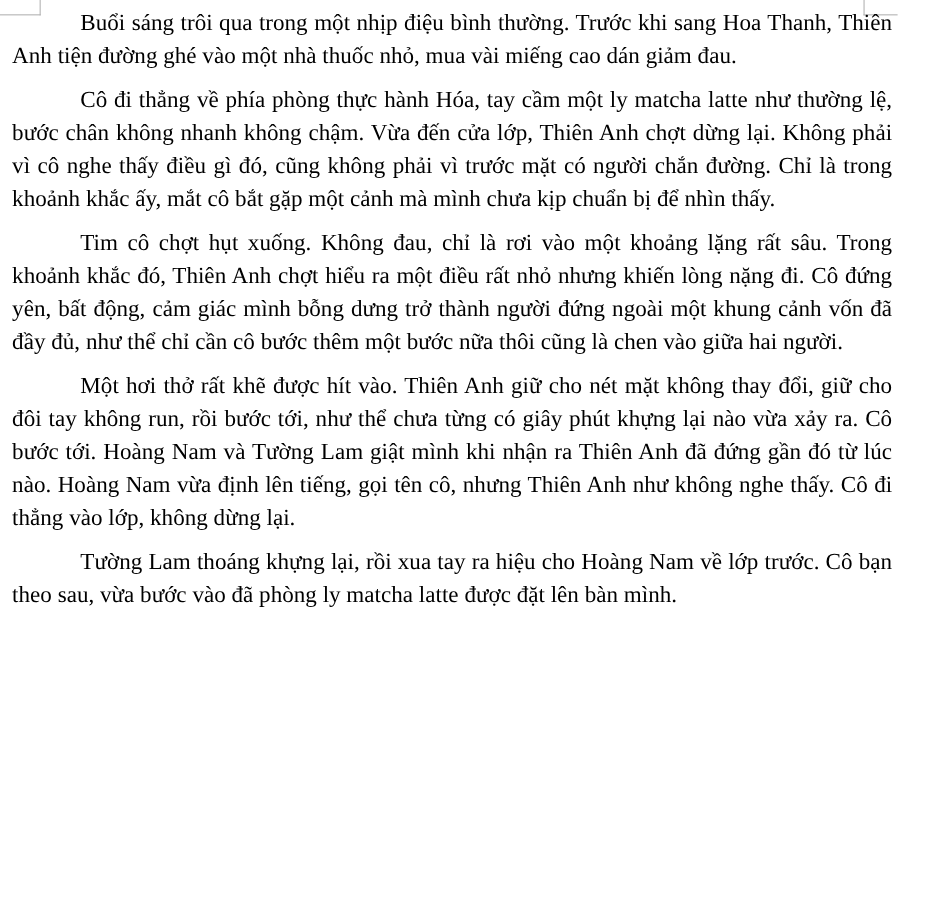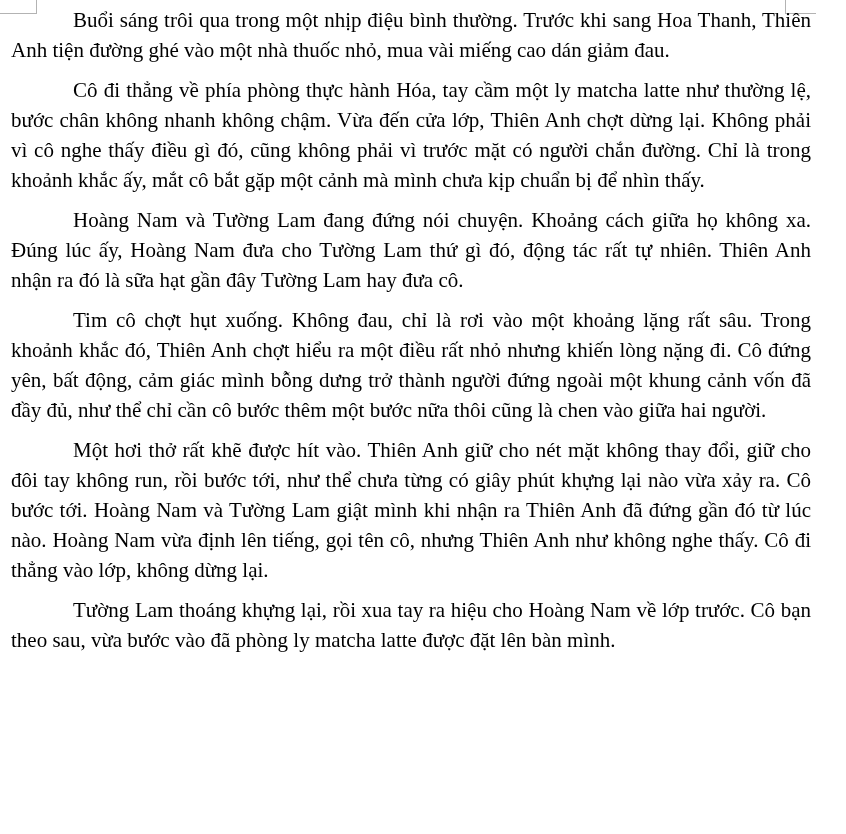--- a/index.html
+++ b/index.html
@@ -47,21 +47,20 @@
 <div class="page">
 
   <div class="crop-mark tl"></div>
   <div class="crop-mark tr"></div>
 
   <div class="text-area">
     <p class="para">Buổi sáng trôi qua trong một nhịp điệu bình thường. Trước khi sang Hoa Thanh, Thiên Anh tiện đường ghé vào một nhà thuốc nhỏ, mua vài miếng cao dán giảm đau.</p>
 
     <p class="para">Cô đi thẳng về phía phòng thực hành Hóa, tay cầm một ly matcha latte như thường lệ, bước chân không nhanh không chậm. Vừa đến cửa lớp, Thiên Anh chợt dừng lại. Không phải vì cô nghe thấy điều gì đó, cũng không phải vì trước mặt có người chắn đường. Chỉ là trong khoảnh khắc ấy, mắt cô bắt gặp một cảnh mà mình chưa kịp chuẩn bị để nhìn thấy.</p>
 
-    <p class="para">Hoàng Nam và Tường Lam đang đứng nói chuyện. Khoảng cách giữa họ không xa. Đúng lúc ấy, Hoàng Nam đưa cho Tường Lam thứ gì đó, động tác rất tự nhiên. Thiên Anh nhận ra đó là sữa hạt gần đây Tường Lam hay đưa cô.</p>
 
 
     <p class="para">Tim cô chợt hụt xuống. Không đau, chỉ là rơi vào một khoảng lặng rất sâu. Trong khoảnh khắc đó, Thiên Anh chợt hiểu ra một điều rất nhỏ nhưng khiến lòng nặng đi. Cô đứng yên, bất động, cảm giác mình bỗng dưng trở thành người đứng ngoài một khung cảnh vốn đã đầy đủ, như thể chỉ cần cô bước thêm một bước nữa thôi cũng là chen vào giữa hai người.</p>
 
     <p class="para">Một hơi thở rất khẽ được hít vào. Thiên Anh giữ cho nét mặt không thay đổi, giữ cho đôi tay không run, rồi bước tới, như thể chưa từng có giây phút khựng lại nào vừa xảy ra. Cô bước tới. Hoàng Nam và Tường Lam giật mình khi nhận ra Thiên Anh đã đứng gần đó từ lúc nào. Hoàng Nam vừa định lên tiếng, gọi tên cô, nhưng Thiên Anh như không nghe thấy. Cô đi thẳng vào lớp, không dừng lại.</p>
 
     <p class="para">Tường Lam thoáng khựng lại, rồi xua tay ra hiệu cho Hoàng Nam về lớp trước. Cô bạn theo sau, vừa bước vào đã phòng ly matcha latte được đặt lên bàn mình.</p>
   </div>
 
 </div>

